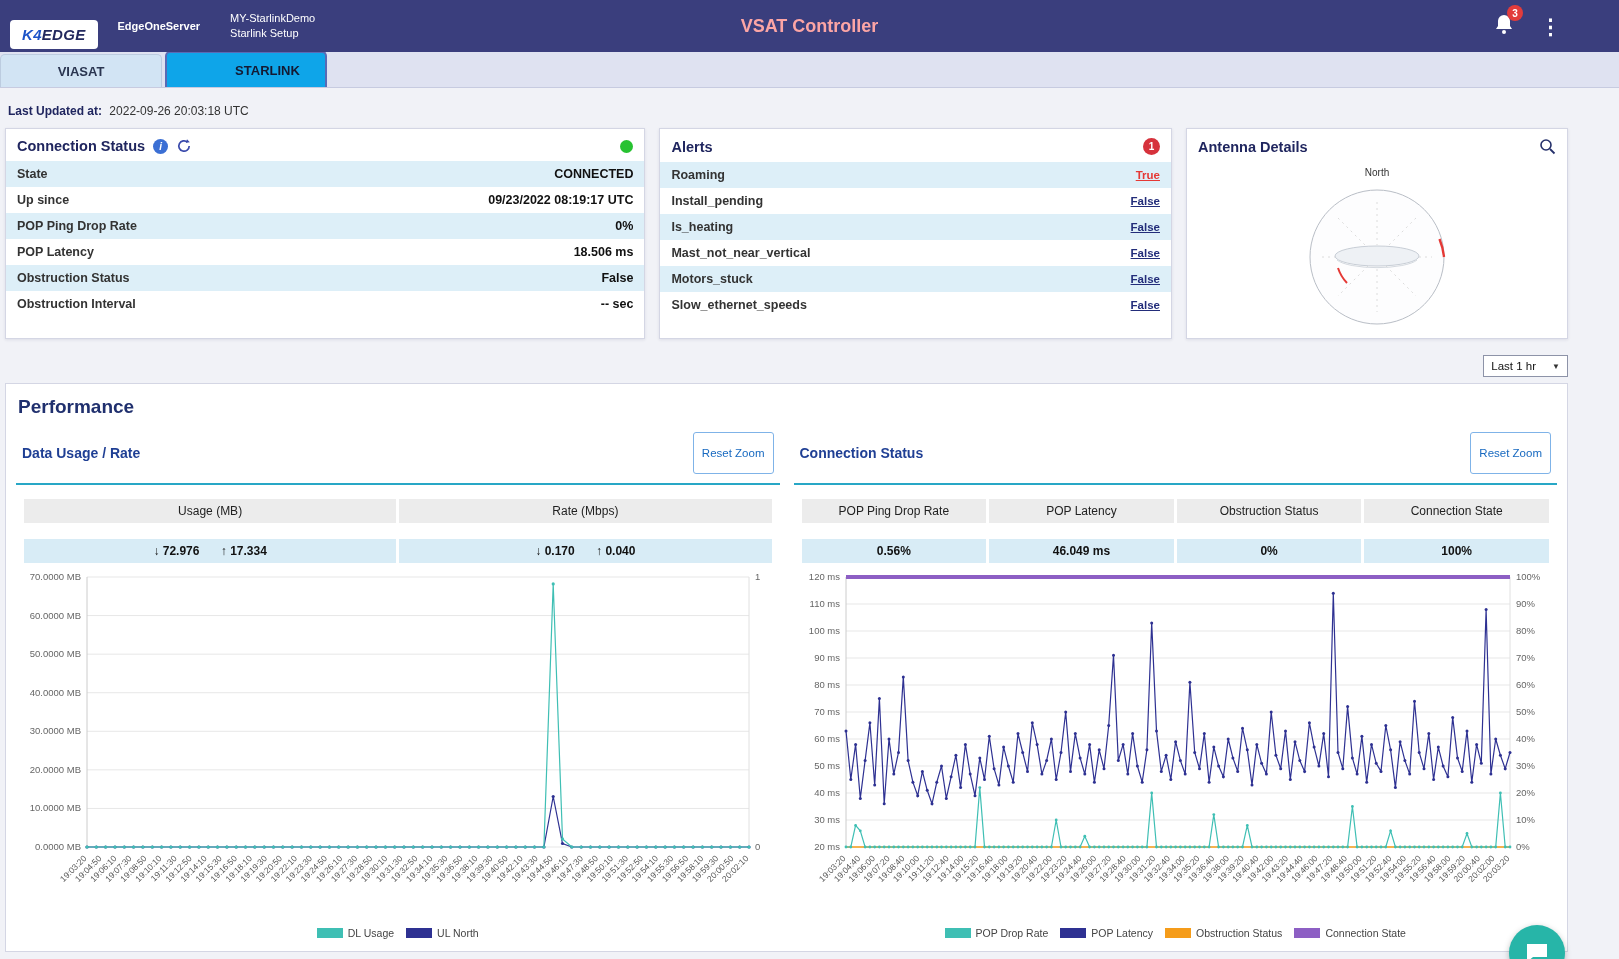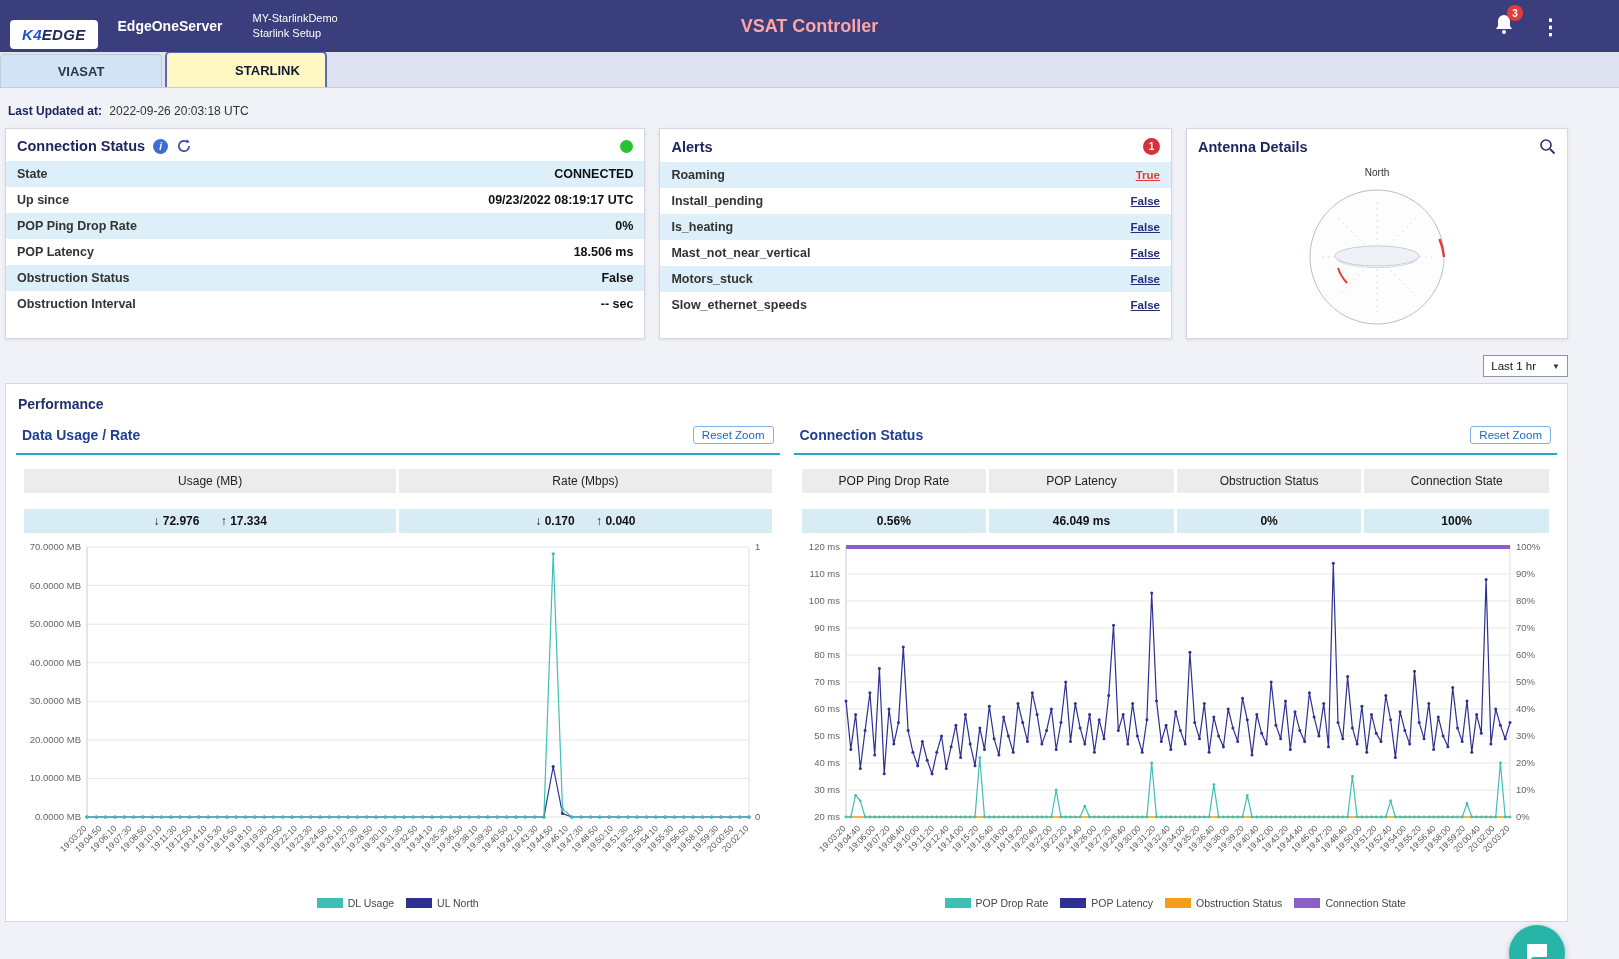--- a/index.html
+++ b/index.html
@@ -14,41 +14,41 @@
   .app-header{
     height:52px; background:#3a3e7d; display:flex; align-items:center;
     padding:0 58px 0 10px; gap:14px; position:relative;
   }
   .logo-box{
     background:#fff; border-radius:4px; padding:6px 12px; font-weight:bold;
     font-style:italic; font-size:15px; letter-spacing:.3px; display:flex; align-items:center;margin-top:16px;
   }
   .logo-k4{ color:#1d54c8; }
   .logo-edge{ color:#23295e; }
-  .server-name{ color:#fff; font-weight:bold; font-size:14px; margin-left:6px; }
+  .server-name{ color:#fff; font-weight:bold; font-size:11px; margin-left:6px; }
   .demo-block{ color:#fff; font-size:11px; line-height:1.35; margin-left:16px; }
   .app-title{
     position:absolute; left:50%; transform:translateX(-50%);
     color:#fca5a5; font-size:18px; font-weight:bold;
   }
   .header-right{ margin-left:auto; display:flex; align-items:center; gap:26px; }
   .bell-wrap{ position:relative; cursor:pointer; }
   .badge{
     position:absolute; top:-8px; right:-9px; background:#e23c3c; color:#fff;
     width:16px; height:16px; border-radius:50%; font-size:10px; font-weight:bold;
     display:flex; align-items:center; justify-content:center;
   }
   .kebab{ color:#fff; font-size:21px; font-weight:bold; cursor:pointer; line-height:1; }
 
   
   .tab-strip{ height:36px; background:#dfe2f1; display:flex; align-items:flex-end; border-bottom:1px solid #c7cbe0; }
   .tab{ width:162px; height:33px; display:flex; align-items:center; justify-content:center;
         font-size:13px; font-weight:bold; cursor:pointer; }
   .tab-inactive{ background:#d2e4f4; color:#2a3550; border-radius:5px 5px 0 0; border:1px solid #bccce0; border-bottom:none; }
-  .tab-active{ background:#fef9c3; color:#141a33; border:2px solid #5a6ab4; border-bottom:none;
+  .tab-active{ background:#0ea5e9; color:#141a33; border:2px solid #5a6ab4; border-bottom:none;
                border-radius:5px 5px 0 0; height:36px; margin-left:3px;padding-left:43px; }
 
   
   .last-updated{ margin:16px 0 10px 8px; font-size:12px; }
   .last-updated .lbl{ color:#20265f; font-weight:bold; }
   .last-updated .val{ color:#333; margin-left:4px; }
 
   
   .cards-row{ display:flex; gap:14px; margin:0 51px 0 5px; align-items:stretch; }
   .card{ background:#fff; border:1px solid #d4d6e4; box-shadow:0 1px 3px rgba(40,40,80,.10); min-height:208px; }
@@ -71,27 +71,27 @@
   .alert-link.alert-true{ color:#e53935; }
 
   
   .range-row{ display:flex; justify-content:flex-end; margin:16px 51px 6px 0; }
   .range-select{ background:#fff; border:1px solid #8d93a8; font-size:11.5px; color:#111;
                  padding:4px 7px; display:flex; align-items:center; gap:16px; cursor:pointer; min-width:74px; }
   .caret{ font-size:8px; color:#333; }
 
   
   .perf-wrap{ margin:2px 51px 0 5px; background:#fff; border:1px solid #d4d6e4; padding:8px 6px 12px; }
-  .perf-title{ color:#20306e; font-weight:bold; font-size:14px; margin:4px 0 12px 6px; }
+  .perf-title{ color:#20306e; font-weight:bold; font-size:19px; margin:4px 0 12px 6px; }
   .perf-panels{ display:flex; gap:14px; padding:0 4px; }
   .sub-panel{ flex:1; min-width:0; }
   .sub-header{ display:flex; align-items:center; padding:2px 6px 9px; border-bottom:2px solid #28a7c6; }
   .sub-title{ color:#1f3f94; font-weight:bold; font-size:14px; }
   .reset-zoom{ margin-left:auto; background:#fff; border:1px solid #7fb3e8; color:#1769c0; font-size:11.5px;
-               padding:2px 8px; border-radius:3px; cursor:pointer; font-family:"Liberation Sans",sans-serif; }
+               padding:14px 8px; border-radius:3px; cursor:pointer; font-family:"Liberation Sans",sans-serif; }
   .summary{ display:flex; gap:3px; margin:14px 8px 4px; }
   .sum-col{ flex:1;border-radius:7px; }
   .sum-head{ background:#ececec; text-align:center; font-size:12px; color:#222; padding:5px 2px; }
   .sum-val{ background:#d8ecf6; text-align:center; font-size:12px; font-weight:bold; color:#111;
             padding:5px 2px; margin-top:16px; }
   .sum-val span{ margin:0 9px; }
   .chart-box{ text-align:center; margin-top:4px; }
   .legend{ display:flex; justify-content:center; gap:12px; font-size:10.5px; color:#444; margin-top:-4px; }
   .legend-item{ display:flex; align-items:center; }
   .swatch{ width:26px; height:10px; display:inline-block; margin-right:5px; }

